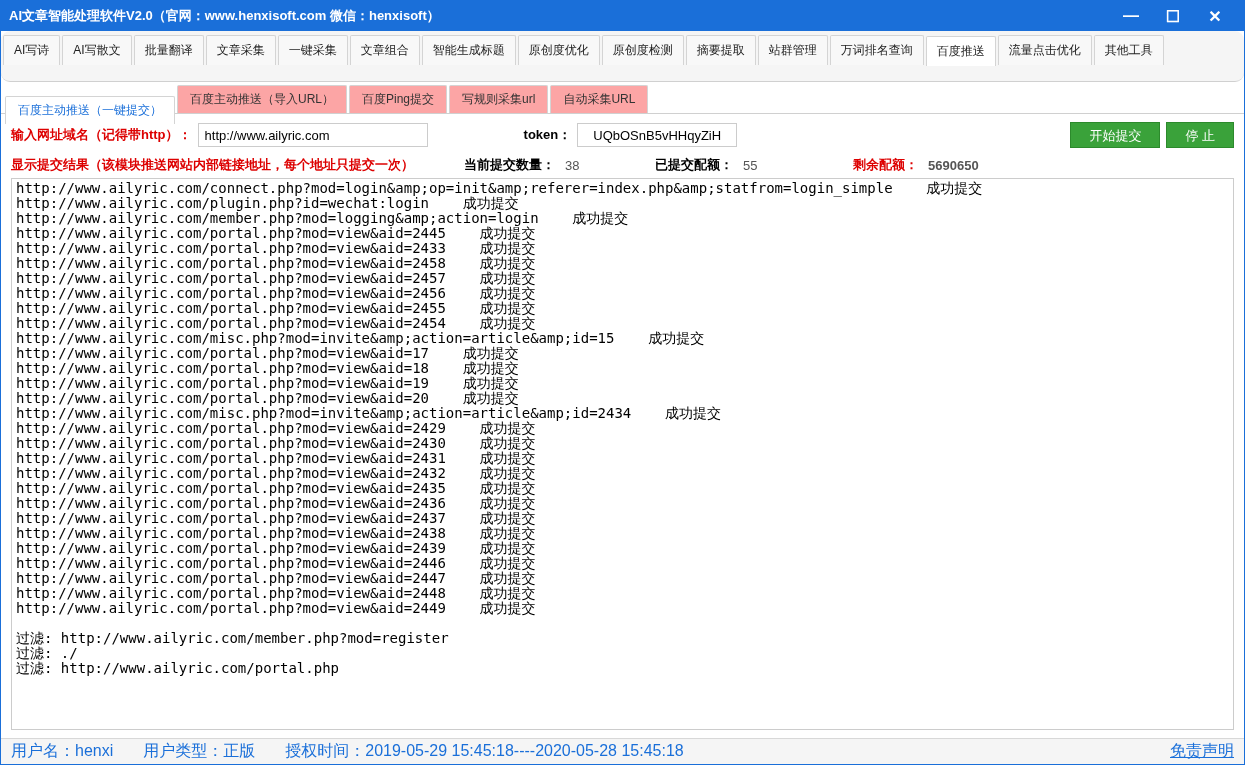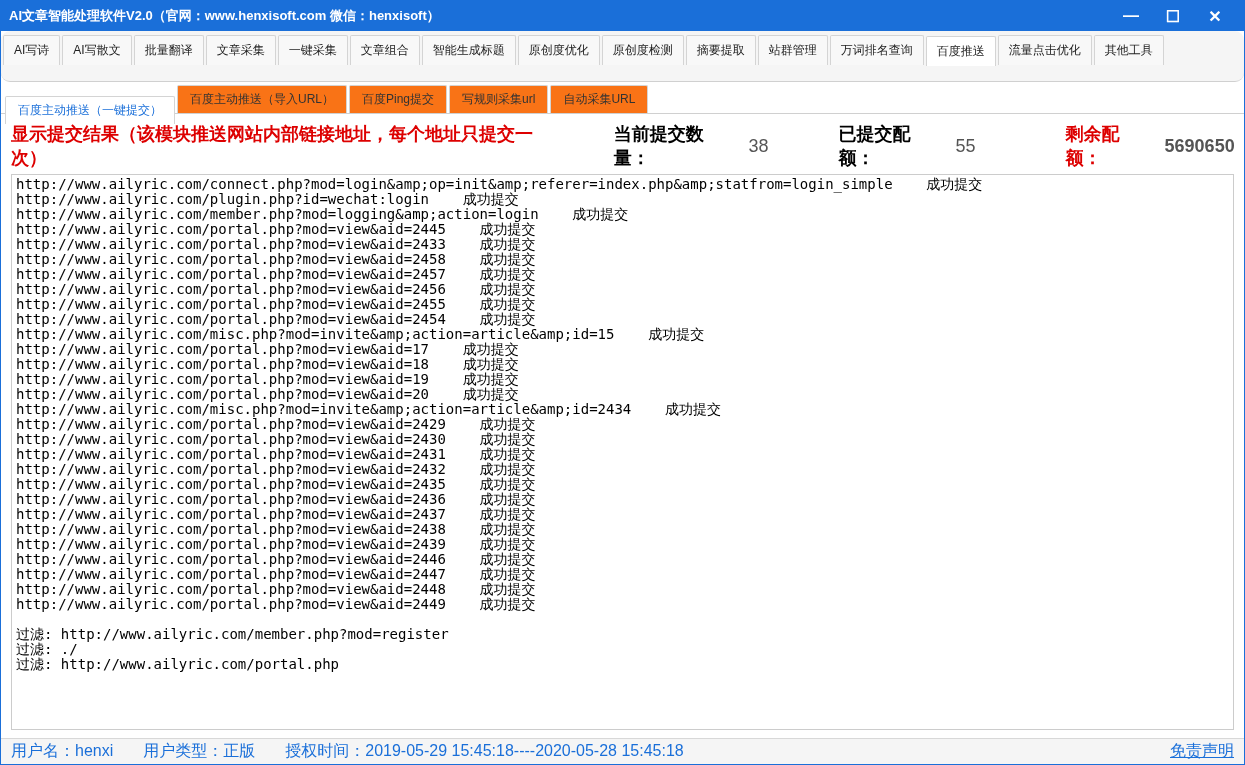--- a/index.html
+++ b/index.html
@@ -6,30 +6,30 @@
 body { font-family: "Microsoft YaHei", Arial, sans-serif; font-size: 12px; background: #fff; overflow: hidden; }
 .window { width: 1245px; height: 765px; display: flex; flex-direction: column; border: 1px solid #1a6fd9; }
 .titlebar { background: #1a6fd9; color: #fff; height: 30px; display: flex; align-items: center; padding: 0 8px; font-size: 13px; font-weight: bold; }
 .titlebar-text { flex: 1; }
 .win-controls { display: flex; gap: 0; }
 .win-btn { width: 42px; height: 28px; display: flex; align-items: center; justify-content: center; color: #fff; cursor: pointer; font-size: 16px; }
 .main-tabs { display: flex; background: #f5f5f5; border-bottom: 1px solid #d0d0d0; padding: 4px 2px 16px 2px; gap: 2px; flex-wrap: wrap; border-radius: 9px; }
 .main-tab { padding: 6px 10px; background: #f8f8f8; border: 1px solid #d4d4d4; border-bottom: none; cursor: pointer; font-size: 12px; color: #222; border-radius: 2px 2px 0 0; }
 .main-tab.active { background: #fff; position: relative; top: 1px; }
 .sub-tabs { display: flex; background: #fff; border-bottom: 1px solid #d0d0d0; padding: 3px 4px 0 4px; gap: 2px; }
-.sub-tab { padding: 5px 12px; border: 1px solid #d4d4d4; border-bottom: none; cursor: pointer; font-size: 12px; color: #333; background: #f97316; border-radius: 2px 2px 0 0; }
+.sub-tab { padding: 5px 12px; border: 1px solid #d4d4d4; border-bottom: none; cursor: pointer; font-size: 12px; color: #333; background: #fca5a5; border-radius: 2px 2px 0 0; }
 .sub-tab.active { color: #1a6fd9; background: #fff; position: relative; top: 11px; }
 .content { flex: 1; display: flex; flex-direction: column; padding: 8px 10px; overflow: hidden; }
 .input-row { display: flex; align-items: center; gap: 6px; margin-bottom: 8px; font-size: 13px; }
 .red-label { color: #d00; font-weight: bold; }
 .text-input { border: 1px solid #ccc; padding: 3px 6px; font-size: 13px; height: 24px; }
 .fixed-w { width: 230px; }
 .token-w { width: 160px; text-align: center; }
 .btn { padding: 4px 18px; color: #fff; border: 1px solid #2c8a2c; background: #3aa23a; cursor: pointer; font-size: 13px; height: 26px; }
-.status-row { display: flex; align-items: center; gap: 10px; font-size: 18px; margin-bottom: 4px; }
+.status-row { display: flex; align-items: center; gap: 10px; font-size: 13px; margin-bottom: 4px; }
 .stat-val { color: #555; min-width: 50px; }
 .log-wrap { flex: 1; display: flex; border: 1px solid #ccc; overflow: hidden; }
 .log-area { flex: 1; padding: 2px 4px; font-family: "SimSun", monospace; font-size: 14px; line-height: 15px; white-space: pre; overflow-y: scroll; color: #000; }
 .log-line { white-space: pre; }
 .footer { height: 26px; background: #f5f5f5; border-top: 1px solid #d8d8d8; display: flex; align-items: center; padding: 0 10px; font-size: 16px; color: #1a6fd9; gap: 30px; }
 .footer-right { margin-left: auto; color: #1a6fd9; text-decoration: underline; cursor: pointer; }
 .spacer { flex: 1; }
 .gap30 { margin-left: 90px; }
 .bold-lbl { font-weight: bold; }
 </style>
@@ -68,20 +68,29 @@
   <div class="sub-tabs" id="sub-tabs">
       <div class="sub-tab active">百度主动推送（一键提交）</div>
       <div class="sub-tab">百度主动推送（导入URL）</div>
       <div class="sub-tab">百度Ping提交</div>
       <div class="sub-tab">写规则采集url</div>
       <div class="sub-tab">自动采集URL</div>
     </div>
 
   <div class="content">
 
+    <div class="input-row">
+      <span class="red-label">输入网址域名（记得带http）：</span>
+      <input type="text" class="text-input fixed-w" value="http://www.ailyric.com" style="">
+      <span class="bold-lbl gap30">token：</span>
+      <input type="text" class="text-input token-w" value="UQbOSnB5vHHqyZiH" style="">
+      <span class="spacer"></span>
+      <button class="btn">开始提交</button>
+      <button class="btn">停  止</button>
+    </div>
 
     <div class="status-row">
       <span class="red-label">显示提交结果（该模块推送网站内部链接地址，每个地址只提交一次）</span>
       <span style="margin-left:40px;font-weight:bold">当前提交数量：</span>
       <span class="stat-val">38</span>
       <span style="margin-left:30px;font-weight:bold">已提交配额：</span>
       <span class="stat-val">55</span>
       <span style="margin-left:50px;font-weight:bold;color:#d00">剩余配额：</span>
       <span class="stat-val" style="font-weight:bold">5690650</span>
     </div>

